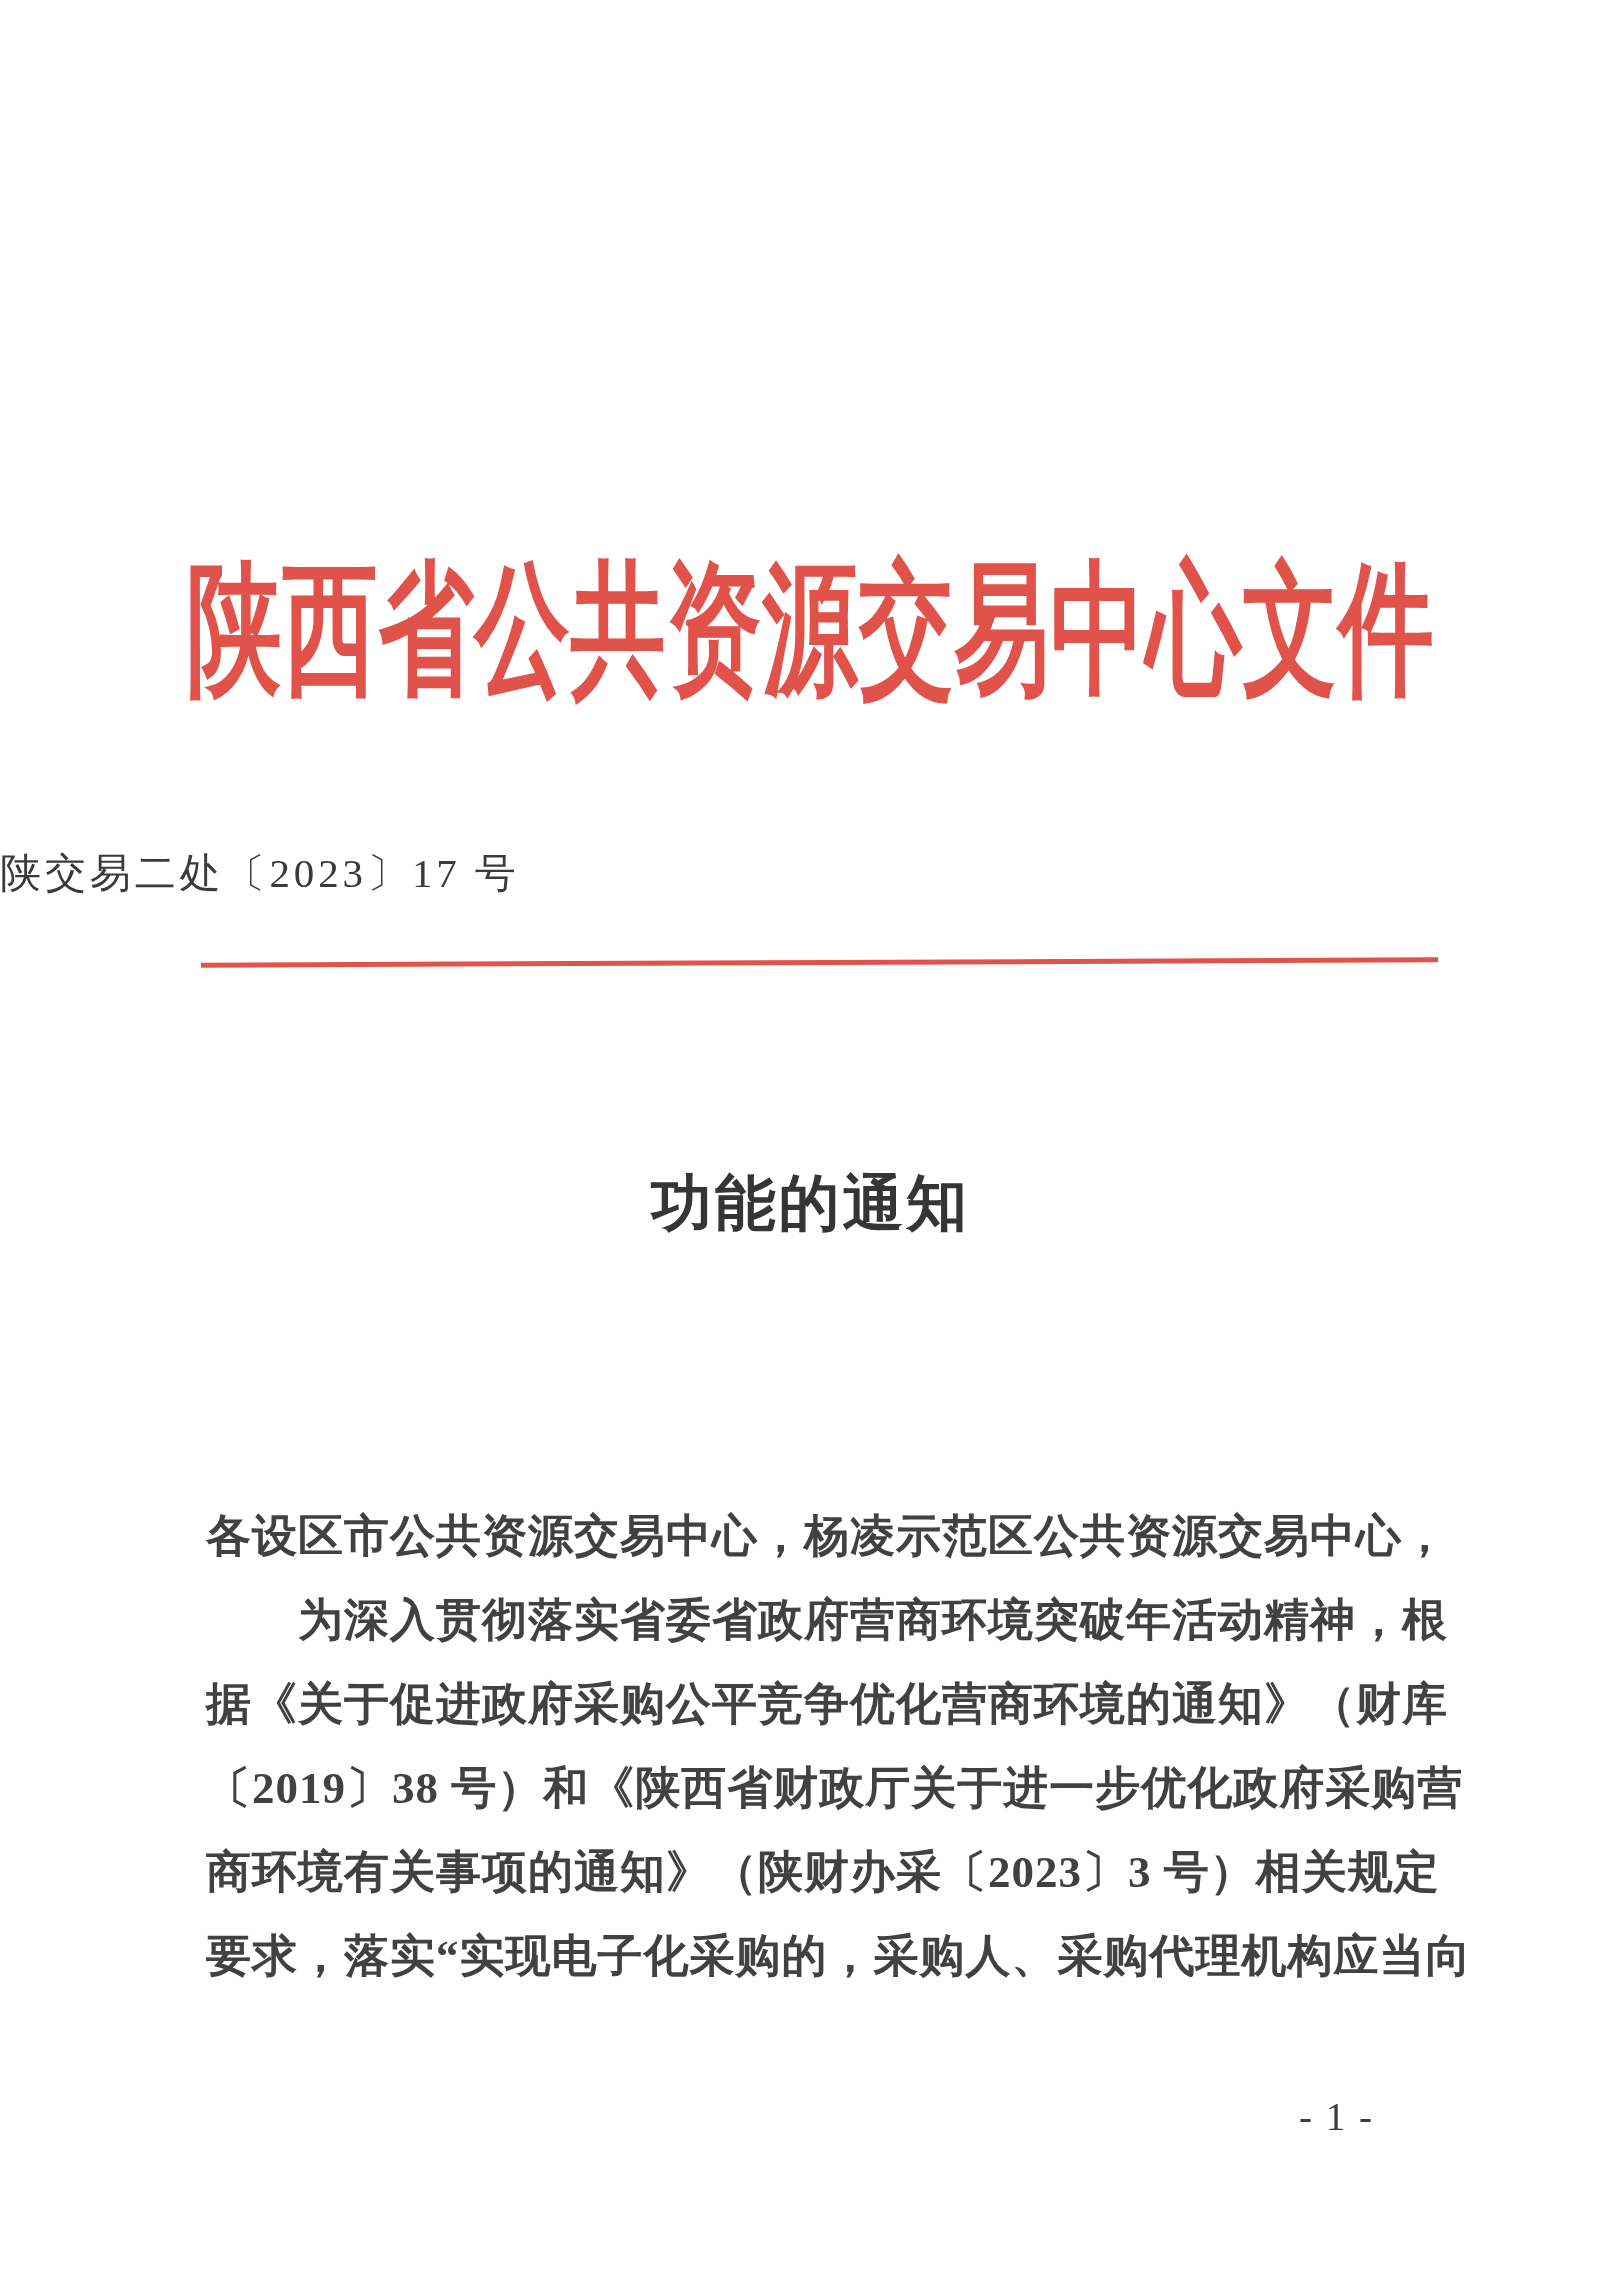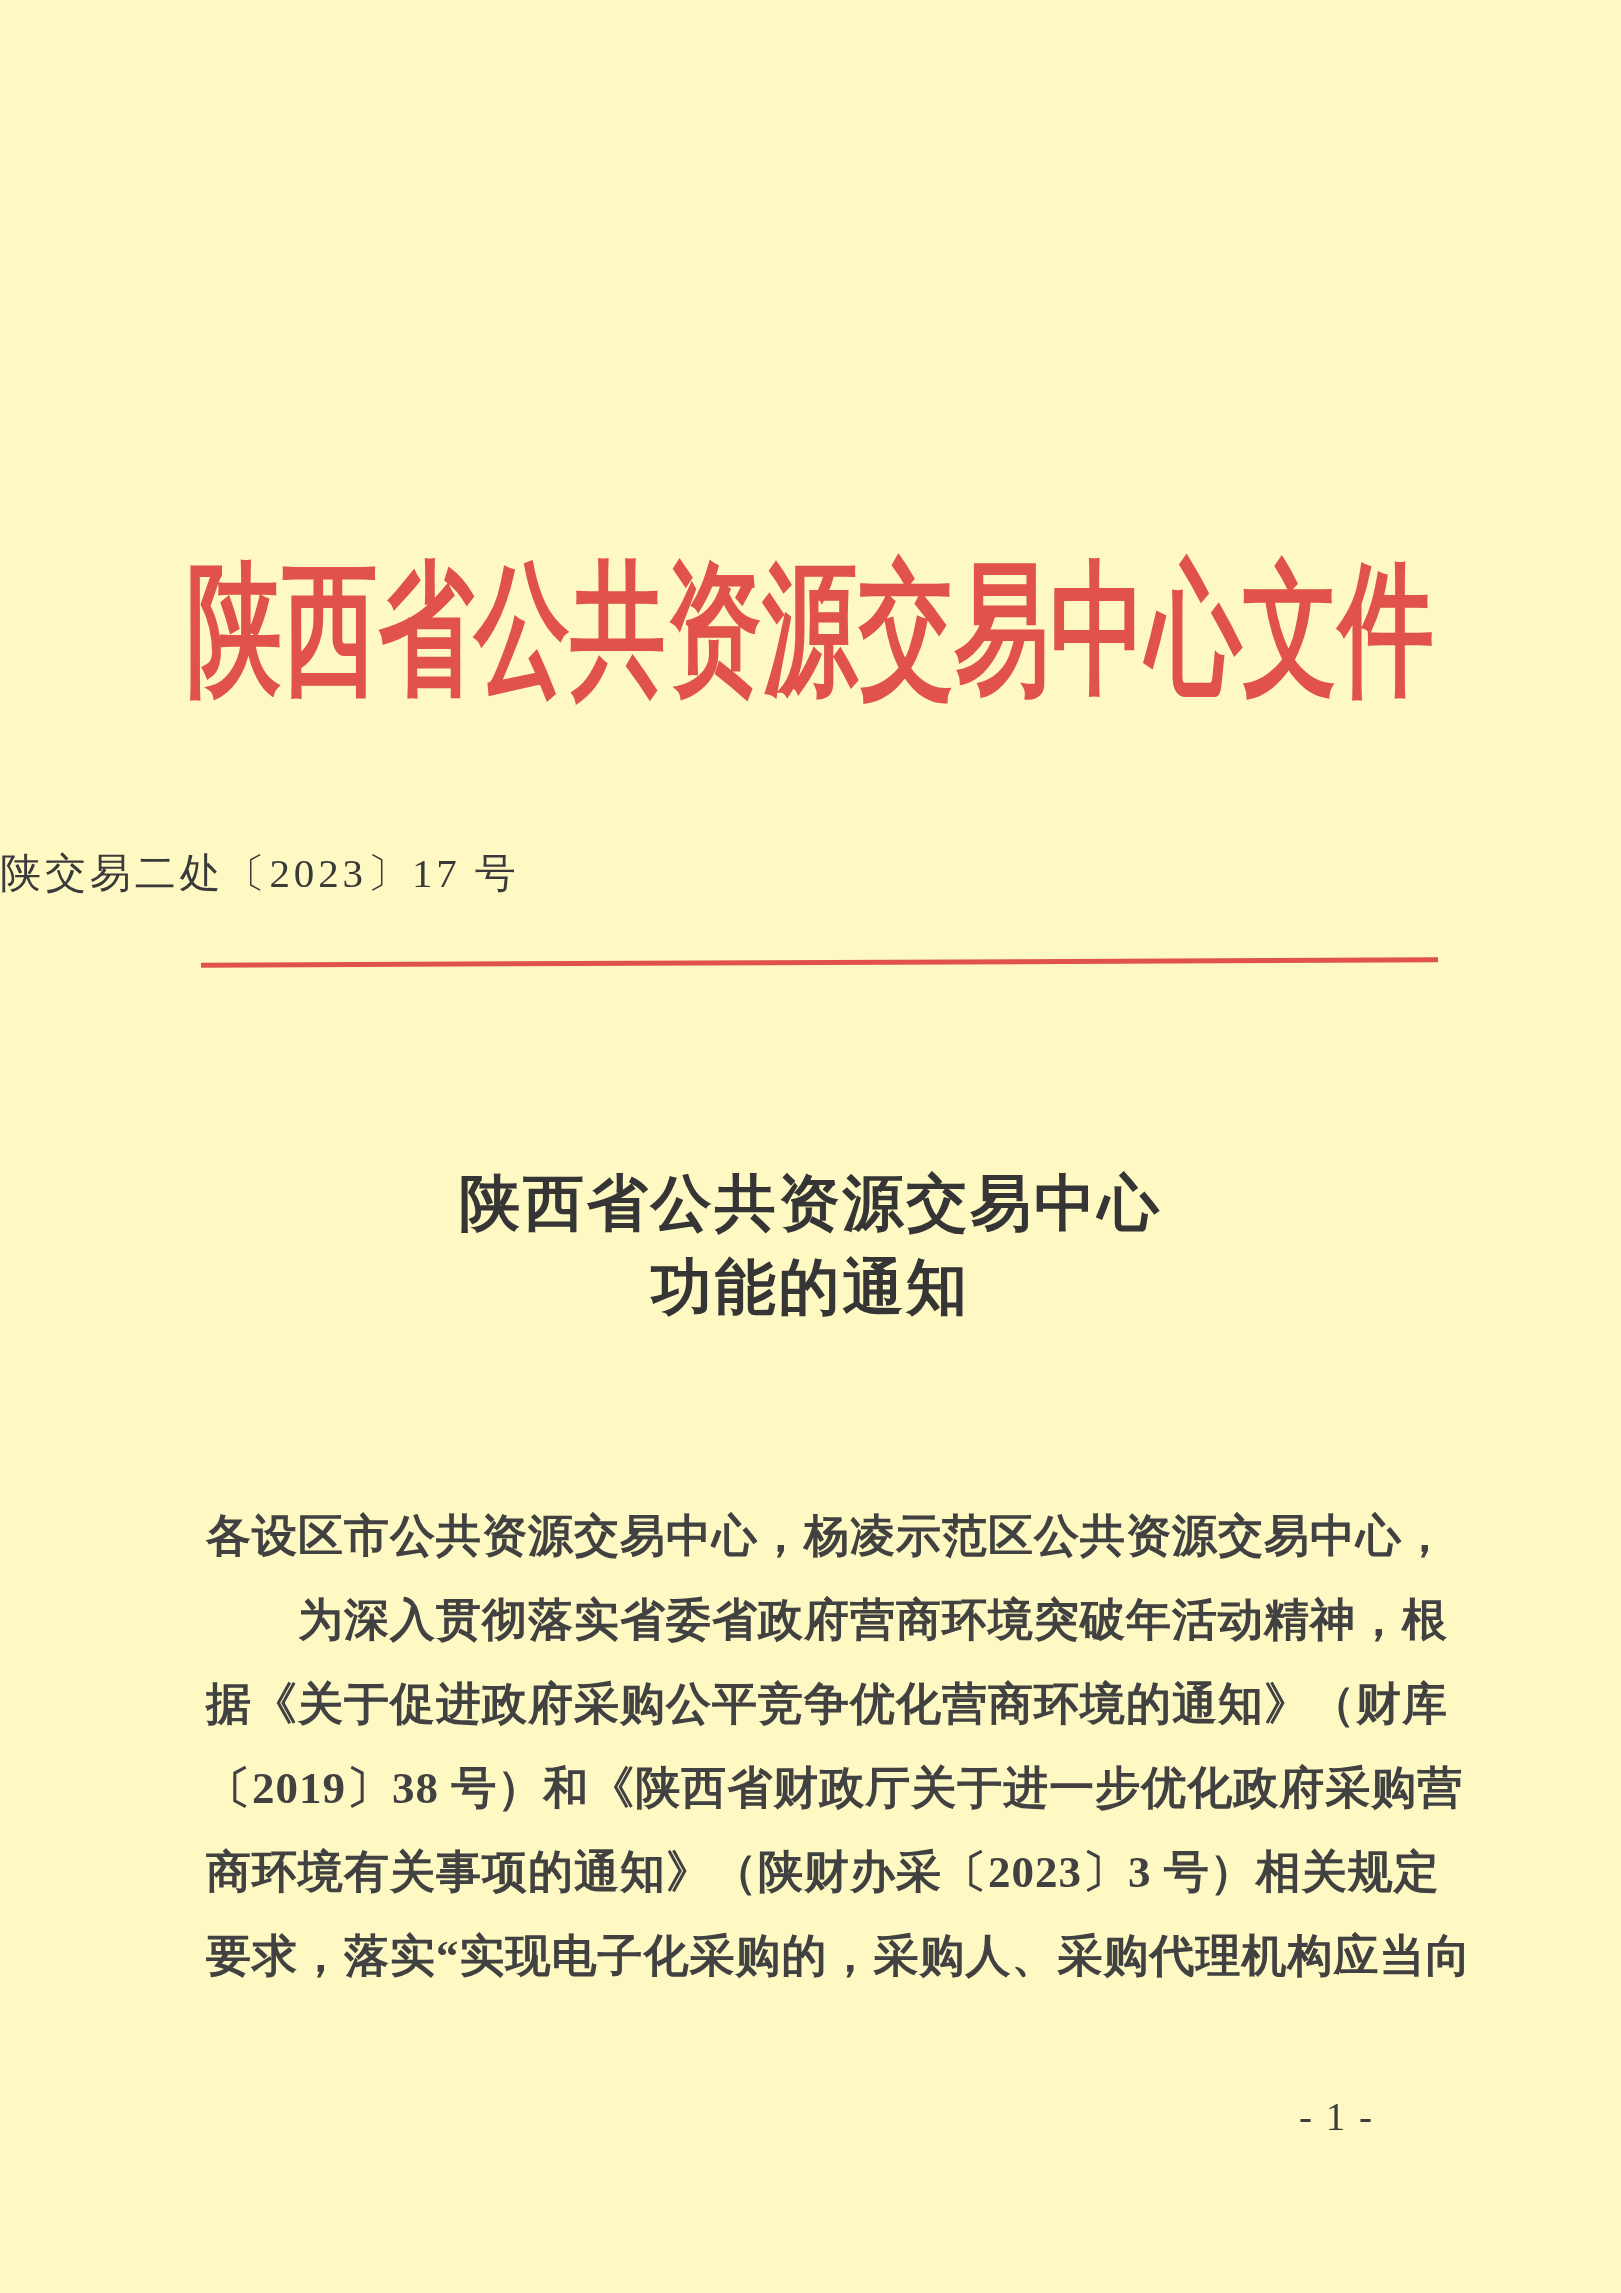--- a/index.html
+++ b/index.html
@@ -5,21 +5,21 @@
   html, body {
     margin: 0;
     padding: 0;
     background: #9a9a9a;
   }
   .page {
     position: relative;
     width: 1621px;
     height: 2294px;
     margin: 0 auto;
-    background: #fef9c3;
+    background: #ffffff;
     overflow: hidden;
     font-family: "Liberation Serif", serif;
   }
   
   .red-title {
     position: absolute;
     top: 559px;
     left: 0;
     width: 100%;
     text-align: center;
@@ -98,21 +98,20 @@
 
 <div class="page">
 
   <div class="red-title">陕西省公共资源交易中心文件</div>
 
   <div class="doc-number">陕交易二处〔2023〕17 号</div>
 
   <div class="red-rule"></div>
 
   <div class="doc-title">
-    <div class="t-line">陕西省公共资源交易中心</div>
     <div class="t-line">功能的通知</div>
   </div>
 
   <div class="body-text">
     <div class="b-line">各设区市公共资源交易中心，杨凌示范区公共资源交易中心，</div>
     <div class="b-line">　　为深入贯彻落实省委省政府营商环境突破年活动精神，根</div>
     <div class="b-line">据《关于促进政府采购公平竞争优化营商环境的通知》（财库</div>
     <div class="b-line">〔2019〕38 号）和《陕西省财政厅关于进一步优化政府采购营</div>
     <div class="b-line">商环境有关事项的通知》（陕财办采〔2023〕3 号）相关规定</div>
     <div class="b-line">要求，落实“实现电子化采购的，采购人、采购代理机构应当向</div>

